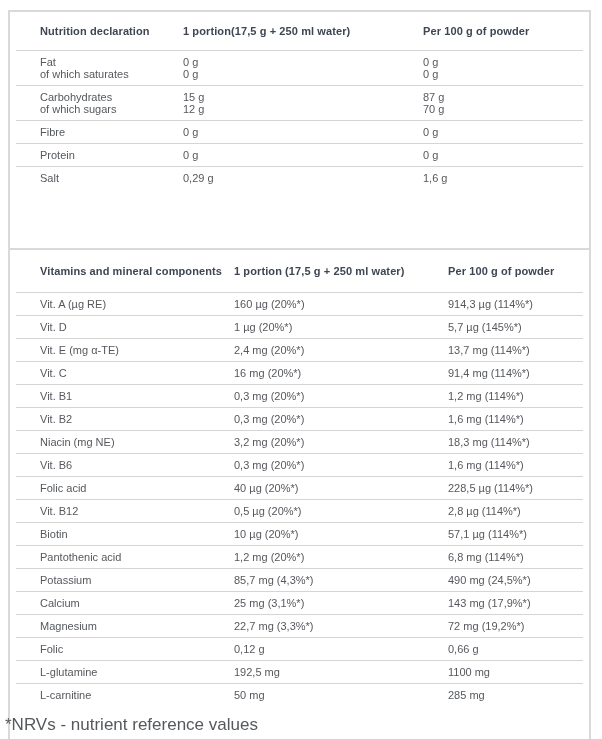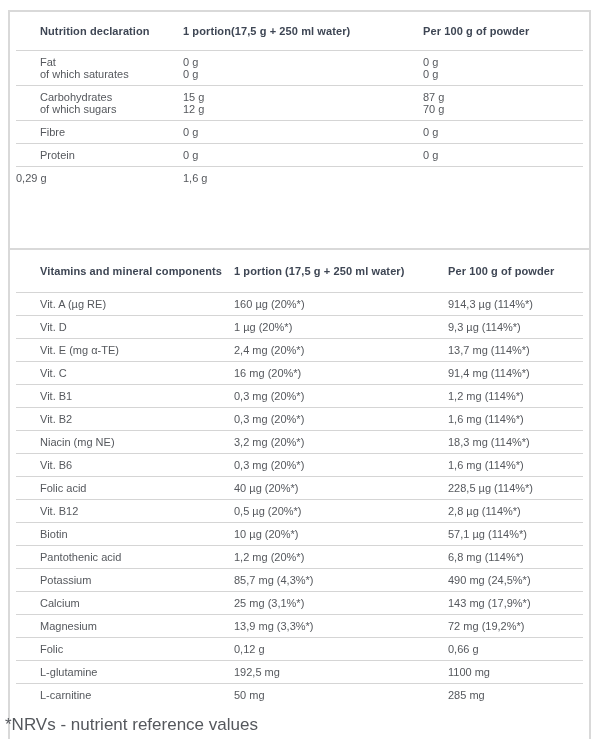--- a/index.html
+++ b/index.html
@@ -115,20 +115,23 @@
             <div class="line">Protein</div>
           </div>
           <div class="cell c2">
             <div class="line">0 g</div>
           </div>
           <div class="cell c3">
             <div class="line">0 g</div>
           </div>
         </div>
         <div class="row drow single">
+          <div class="cell c1">
+            <div class="line">Salt</div>
+          </div>
           <div class="cell c2">
             <div class="line">0,29 g</div>
           </div>
           <div class="cell c3">
             <div class="line">1,6 g</div>
           </div>
         </div>
       </div>
   </section>
 
@@ -151,21 +154,21 @@
           </div>
         </div>
         <div class="row drow single">
           <div class="cell c1">
             <div class="line">Vit. D</div>
           </div>
           <div class="cell c2">
             <div class="line">1 µg (20%*)</div>
           </div>
           <div class="cell c3">
-            <div class="line">9,3 µg (114%*)</div>
+            <div class="line">5,7 µg (145%*)</div>
           </div>
         </div>
         <div class="row drow single">
           <div class="cell c1">
             <div class="line">Vit. E (mg α-TE)</div>
           </div>
           <div class="cell c2">
             <div class="line">2,4 mg (20%*)</div>
           </div>
           <div class="cell c3">
@@ -291,21 +294,21 @@
           </div>
           <div class="cell c3">
             <div class="line">143 mg (17,9%*)</div>
           </div>
         </div>
         <div class="row drow single">
           <div class="cell c1">
             <div class="line">Magnesium</div>
           </div>
           <div class="cell c2">
-            <div class="line">13,9 mg (3,3%*)</div>
+            <div class="line">22,7 mg (3,3%*)</div>
           </div>
           <div class="cell c3">
             <div class="line">72 mg (19,2%*)</div>
           </div>
         </div>
         <div class="row drow single">
           <div class="cell c1">
             <div class="line">Folic</div>
           </div>
           <div class="cell c2">

